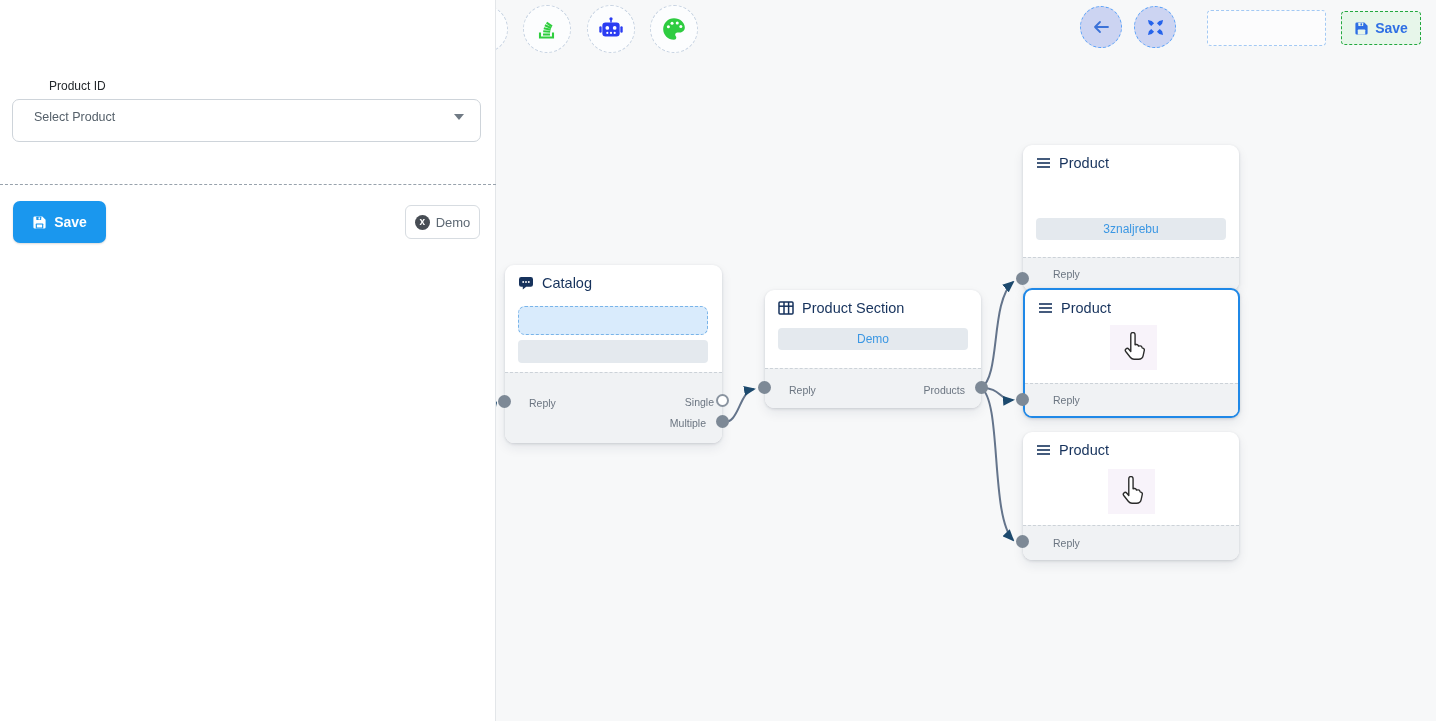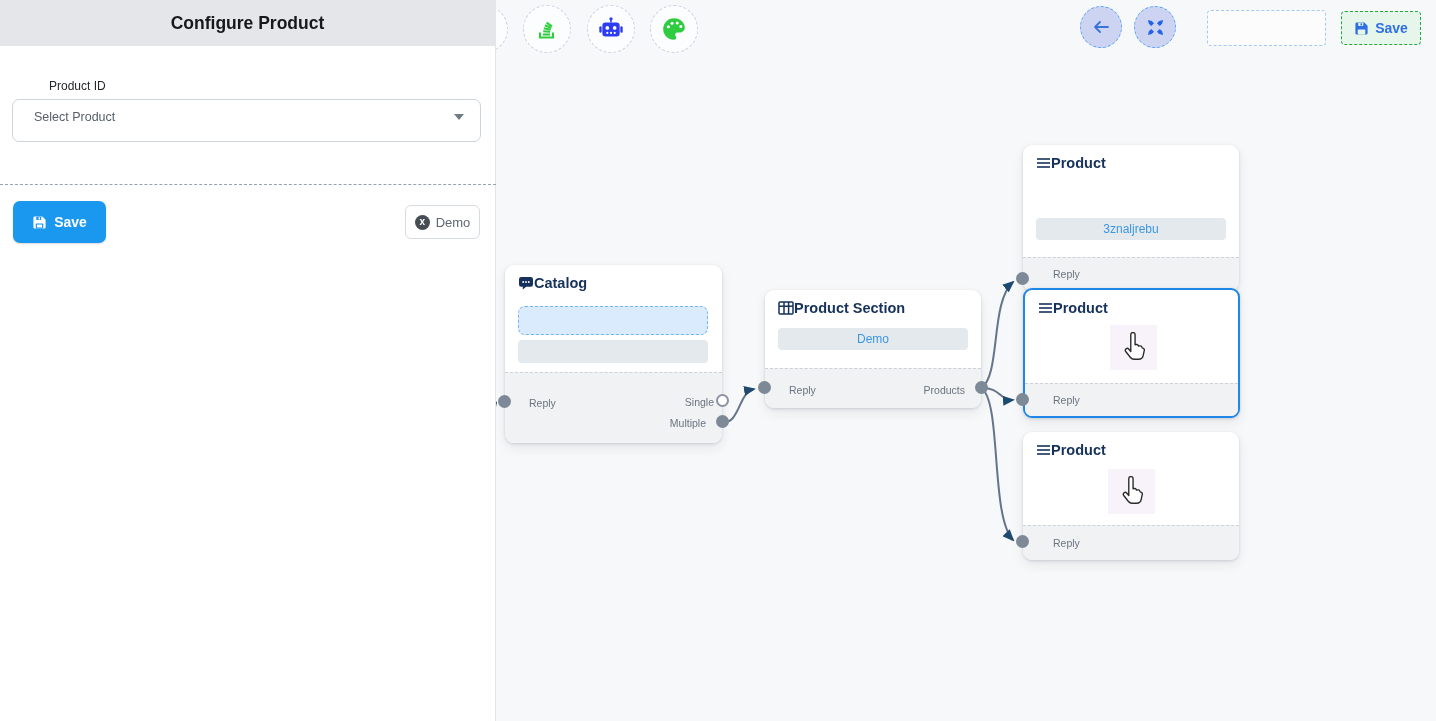--- a/index.html
+++ b/index.html
@@ -46,45 +46,42 @@
   .btn-save-top { position:absolute; left:845px; top:11px; width:80px; height:34px;
     background:#e7f6ea; border:1.5px dashed #23a83f; border-radius:4px; display:flex;
     align-items:center; justify-content:center; gap:6px; color:#2e6fe4; font-size:14px;
     font-weight:700; cursor:pointer; }
 
   .edges { position:absolute; left:0; top:0; pointer-events:none; }
 
   
   .node { position:absolute; background:#fff; border-radius:9px;
     box-shadow:0 1px 3px rgba(25,39,60,.16), 0 5px 12px rgba(25,39,60,.08); cursor:grab; }
-  .node-header { position:absolute; top:10px; left:13px; display:flex; 
-    align-items:center; color:#16325c; font-weight:700; font-size:14.5px; }
+  .node-header { position:absolute; top:10px; left:13px; display:flex; gap:8px;
+    align-items:center; color:#16325c; font-weight:400; font-size:14.5px; }
   .node-footer { position:absolute; left:0; right:0; bottom:0; background:#f0f2f4;
     border-top:1px dashed #ccd2d8; border-radius:0 0 9px 9px; }
   .port-label { position:absolute; font-size:10.5px; color:#6b7581; line-height:14px; }
   .handle { position:absolute; width:13px; height:13px; border-radius:50%;
     background:#7d8996; cursor:crosshair; z-index:3; }
   .handle.hollow { background:#fff; border:2.5px solid #8a94a0; }
   .chip-dashed { position:absolute; background:#d9ebfc; border:1.5px dashed #79b4e9;
     border-radius:7px; display:flex; align-items:center; justify-content:center; }
   .chip-gray { position:absolute; background:#e4e9ee; border-radius:4px; display:flex;
     align-items:center; justify-content:center; }
   .chip-text-dark { font-size:12.5px; font-weight:700; color:#1d3557; }
   .chip-text-blue { font-size:12px; color:#3b97e3; }
   .node-selected { border:2px solid #1f88e7; }
   .node-selected .node-footer { border-radius:0 0 7px 7px; }
   .cursor-halo { position:absolute; background:#f8f3fa; }
 </style>
 </head>
 <body>
 
 <aside class="panel">
-  <div class="panel-header">
-    <span class="panel-title">Configure Product</span>
-  </div>
   <div class="field-label">Product ID</div>
   <div class="select-box">
     <span class="select-placeholder">Select Product</span>
     <span class="caret-down"></span>
   </div>
   <div class="panel-divider"></div>
   <button class="btn-save-panel">
     <svg width="15" height="15" viewBox="0 0 16 16">
       <path d="M1.5 3 A1.5 1.5 0 0 1 3 1.5 H11 L14.5 5 V13 A1.5 1.5 0 0 1 13 14.5 H3 A1.5 1.5 0 0 1 1.5 13 Z" fill="#ffffff"></path>
       <rect x="4.6" y="1.8" width="5.2" height="3.6" rx="0.6" fill="#1a97ee"></rect>

